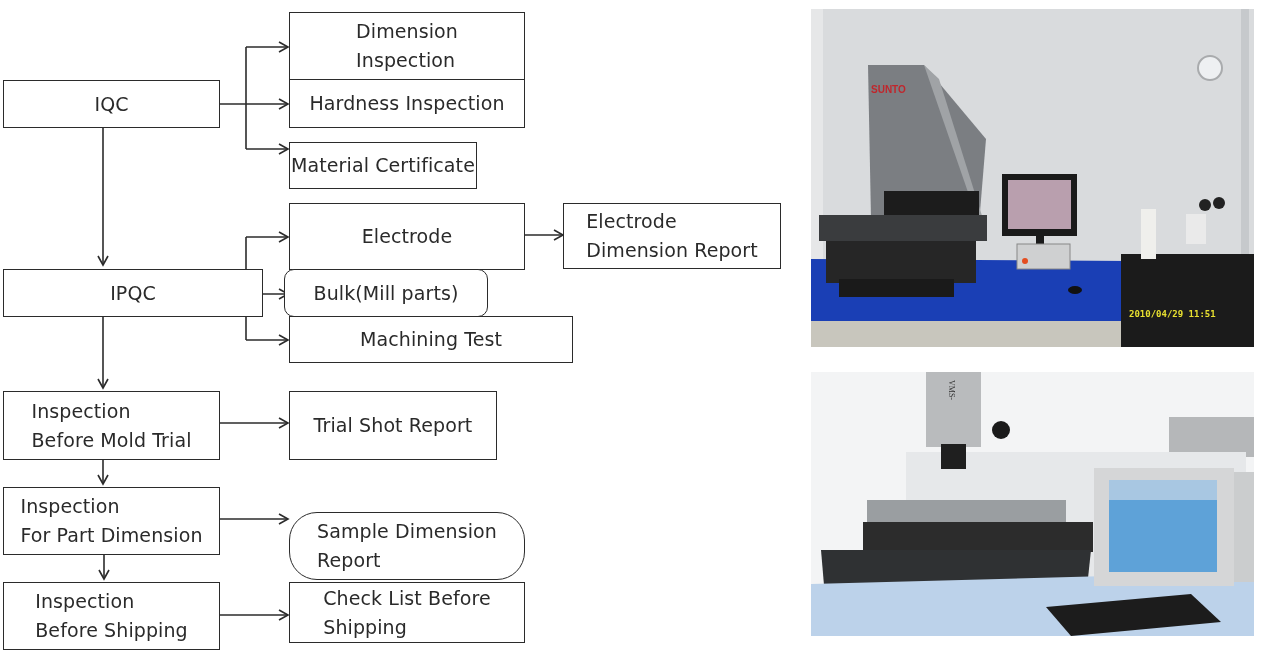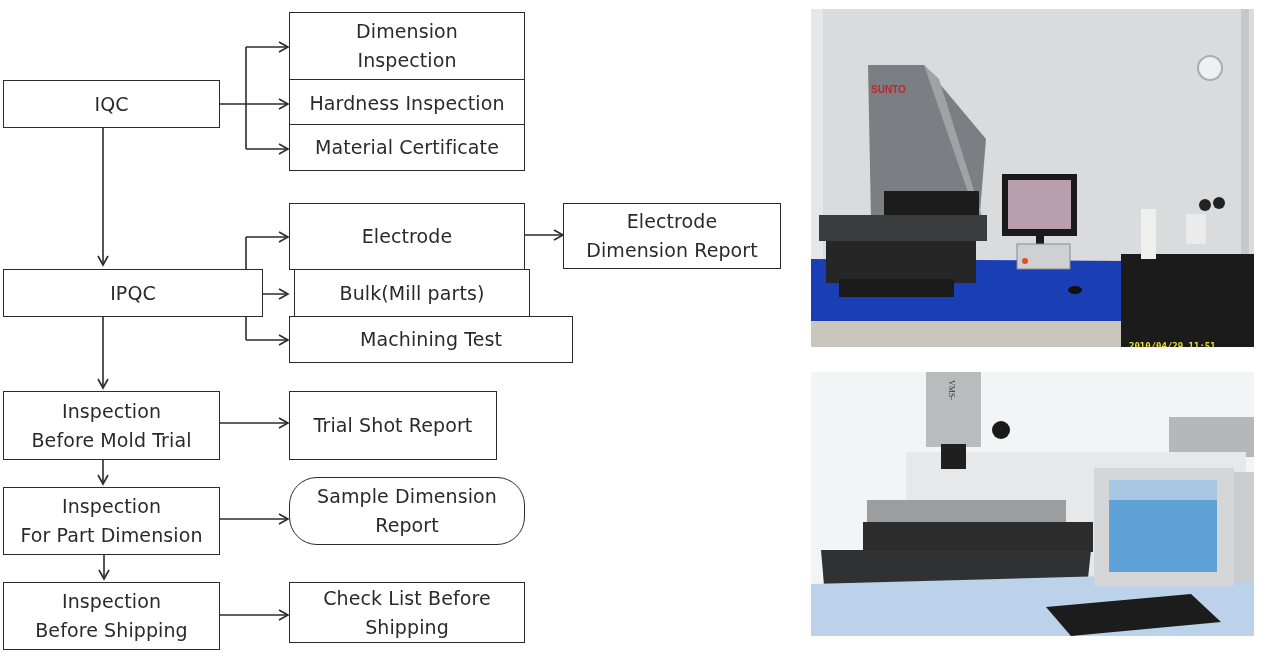--- a/index.html
+++ b/index.html
@@ -1,23 +1,23 @@
 <!DOCTYPE html>
 <html><head>
 <meta charset="utf-8">
 <style>
   html, body { margin:0; padding:0; background:#ffffff; }
   body { width:1262px; height:659px; position:relative; overflow:hidden;
          font-family:"DejaVu Sans", sans-serif; color:#2a2a2a; }
   .box { position:absolute; box-sizing:border-box; border:1.5px solid #2b2b2b; background:#fff;
-         display:flex; align-items:center; justify-content:center; text-align:center;
+         display:flex; align-items:center; justify-content:center; 
          font-size:19px; line-height:29px; letter-spacing:0.1px; white-space:pre-line; }
   svg.lines { position:absolute; left:0; top:0; }
   .photo { position:absolute; overflow:hidden; }
-  .stamp { position:absolute; font-family:"DejaVu Sans Mono", monospace; font-size:9px; font-weight:bold; color:#e8e030;margin-top:32px; }
+  .stamp { position:absolute; font-family:"DejaVu Sans Mono", monospace; font-size:9px; font-weight:bold; color:#e8e030; }
 </style>
 </head>
 <body>
 
 <svg class="lines" width="790" height="659">
   <defs>
     <marker id="arr" markerWidth="12" markerHeight="12" refX="10" refY="6" orient="auto" markerUnits="userSpaceOnUse">
       <path d="M1,1 L10,6 L1,11" fill="none" stroke="#2b2b2b" stroke-width="1.6"></path>
     </marker>
   </defs>
@@ -52,31 +52,31 @@
 <div class="box" style="left:3px;top:391px;width:217px;height:69px;">Inspection
 Before Mold Trial</div>
 <div class="box" style="left:3px;top:487px;width:217px;height:68px;">Inspection
 For Part Dimension</div>
 <div class="box" style="left:3px;top:582px;width:217px;height:68px;">Inspection
 Before Shipping</div>
 
 <div class="box" style="left:289px;top:12px;width:236px;height:68px;">Dimension
 Inspection</div>
 <div class="box" style="left:289px;top:79px;width:236px;height:49px;">Hardness Inspection</div>
-<div class="box" style="left:289px;top:124px;width:236px;height:47px;">Material Certificate</div>
+<div class="box" style="left:289px;top:142px;width:188px;height:47px;">Material Certificate</div>
 
 <div class="box" style="left:289px;top:203px;width:236px;height:67px;">Electrode</div>
-<div class="box" style="left:294px;top:269px;width:236px;height:48px;">Bulk(Mill parts)</div>
+<div class="box" style="left:284px;top:269px;width:204px;height:48px;border-radius:10px;">Bulk(Mill parts)</div>
 <div class="box" style="left:289px;top:316px;width:284px;height:47px;">Machining Test</div>
 
 <div class="box" style="left:563px;top:203px;width:218px;height:66px;">Electrode
 Dimension Report</div>
 
 <div class="box" style="left:289px;top:391px;width:208px;height:69px;">Trial Shot Report</div>
-<div class="box" style="left:289px;top:477px;width:236px;height:68px;border-radius:28px;">Sample Dimension
+<div class="box" style="left:289px;top:512px;width:236px;height:68px;border-radius:28px;">Sample Dimension
 Report</div>
 <div class="box" style="left:289px;top:582px;width:236px;height:61px;">Check List Before
 Shipping</div>
 
 <div class="photo" style="left:811px;top:9px;width:443px;height:338px;background:#737373;">
   <svg width="443" height="338">
     <rect x="0" y="0" width="443" height="338" fill="#d9dbdd"></rect>
     <rect x="0" y="0" width="12" height="338" fill="#e6e7e8"></rect>
 
     <circle cx="399" cy="59" r="12" fill="#eef0f2" stroke="#a9abad" stroke-width="2"></circle>

